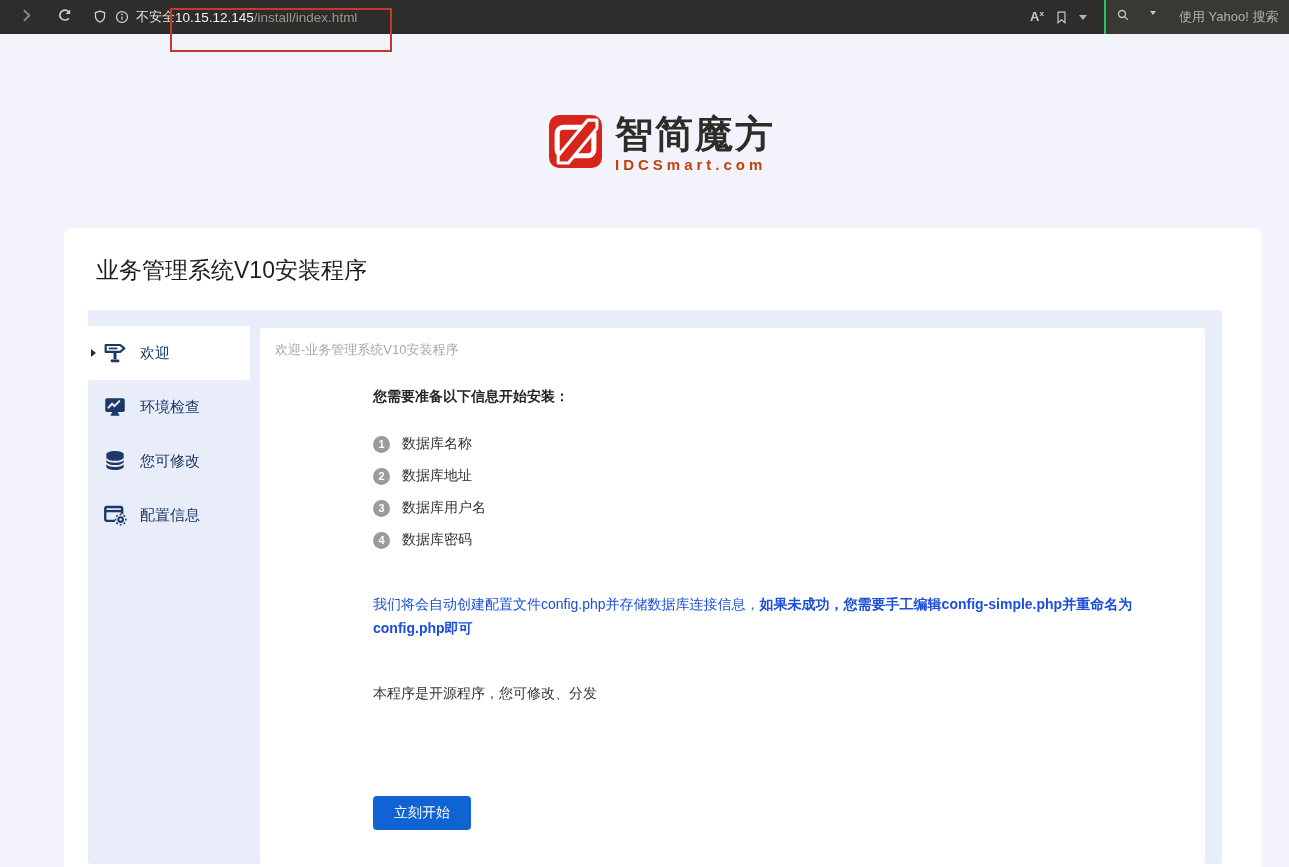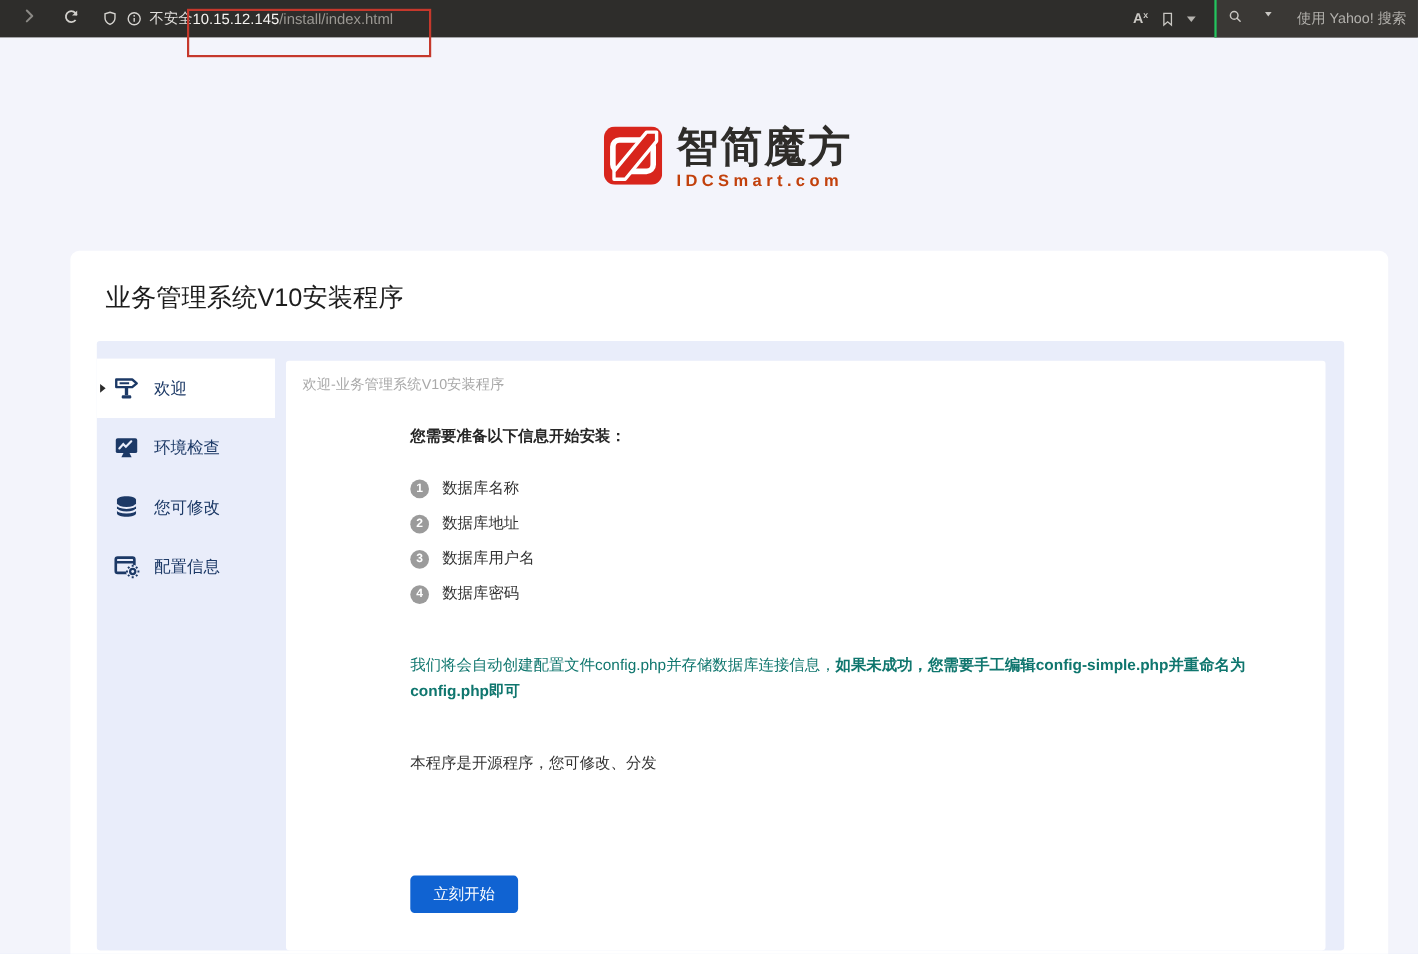--- a/index.html
+++ b/index.html
@@ -65,21 +65,21 @@
   .card { position:absolute; left:172px; top:18px; width:945px; height:536px;
     background:#ffffff; border-radius:3px; padding:13px 15px 0 15px; }
   .card-header { font-size:13px; color:#a9a9a9; }
   .card-body { margin:29px 0 0 98px; width:806px; }
   .intro { font-size:14px; font-weight:700; color:#262626; }
   .req-list { margin-top:29px; }
   .req-row { display:flex; align-items:center; gap:12px; height:18px; margin-bottom:14px; }
   .req-num { width:17px; height:17px; border-radius:50%; background:#9b9b9b; color:#fff;
     font-size:11px; font-weight:700; line-height:17px; text-align:center; flex:0 0 17px; }
   .req-label { font-size:14px; color:#333; }
-  .note { margin-top:43px; font-size:14px; line-height:24px; color:#0f766e; width:795px; }
+  .note { margin-top:43px; font-size:14px; line-height:24px; color:#1d4ed8; width:795px; }
   .note b { font-weight:700; }
   .license { margin-top:45px; font-size:14px; color:#333; }
   .start-btn { margin-top:93px; display:inline-flex; align-items:center; justify-content:center;
     height:34px; padding:0 21px; background:#1063d2; color:#ffffff; font-size:14px;
     border:none; border-radius:4px; cursor:pointer; font-family:inherit; }
 </style>
 </head>
 <body>
 
 <div class="toolbar">

